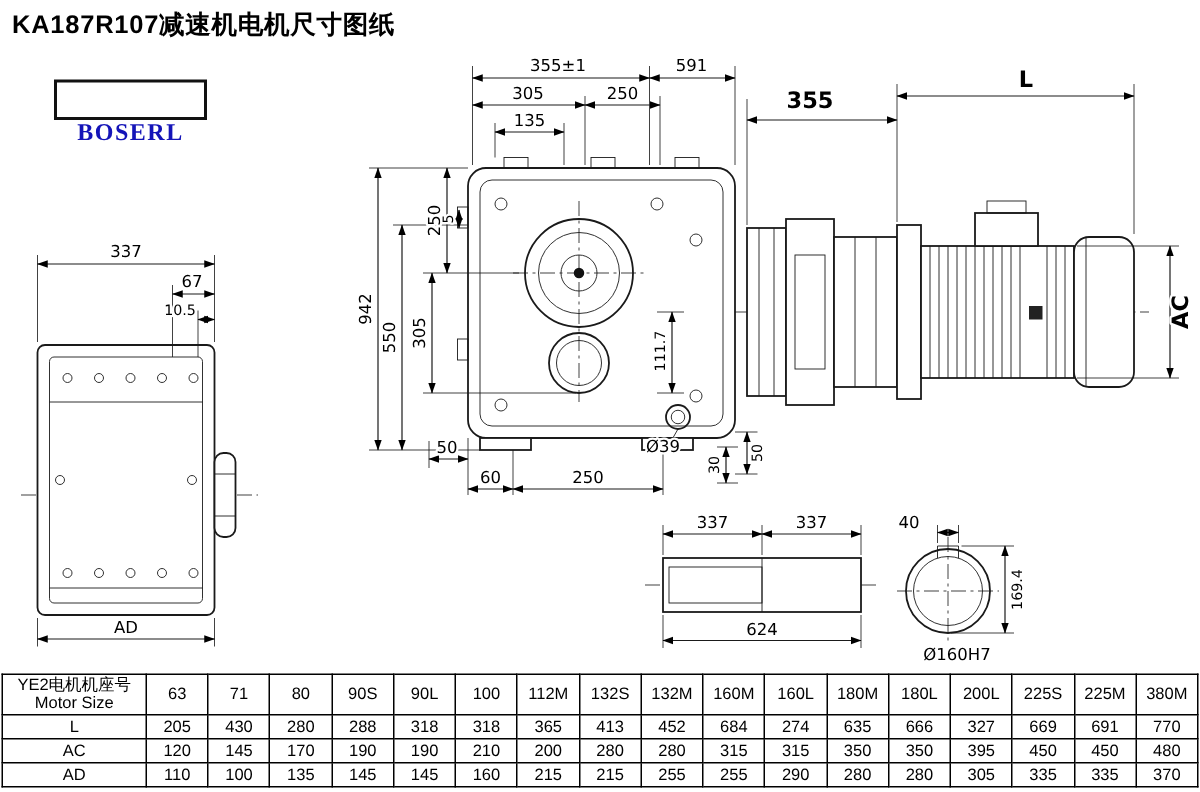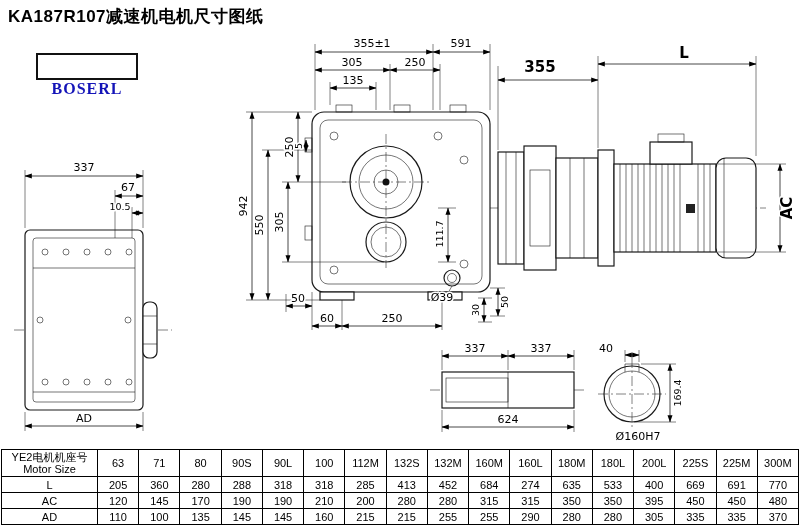--- a/index.html
+++ b/index.html
@@ -285,40 +285,40 @@
         <th>112M</th>
         <th>132S</th>
         <th>132M</th>
         <th>160M</th>
         <th>160L</th>
         <th>180M</th>
         <th>180L</th>
         <th>200L</th>
         <th>225S</th>
         <th>225M</th>
-        <th>300M</th>
+        <th>380M</th>
       </tr>
   </thead>
   <tbody>
       <tr>
         <td>L</td>
         <td>205</td>
-        <td>360</td>
+        <td>430</td>
         <td>280</td>
         <td>288</td>
         <td>318</td>
         <td>318</td>
-        <td>285</td>
+        <td>365</td>
         <td>413</td>
         <td>452</td>
         <td>684</td>
         <td>274</td>
         <td>635</td>
-        <td>533</td>
-        <td>400</td>
+        <td>666</td>
+        <td>327</td>
         <td>669</td>
         <td>691</td>
         <td>770</td>
       </tr>
       <tr>
         <td>AC</td>
         <td>120</td>
         <td>145</td>
         <td>170</td>
         <td>190</td>

